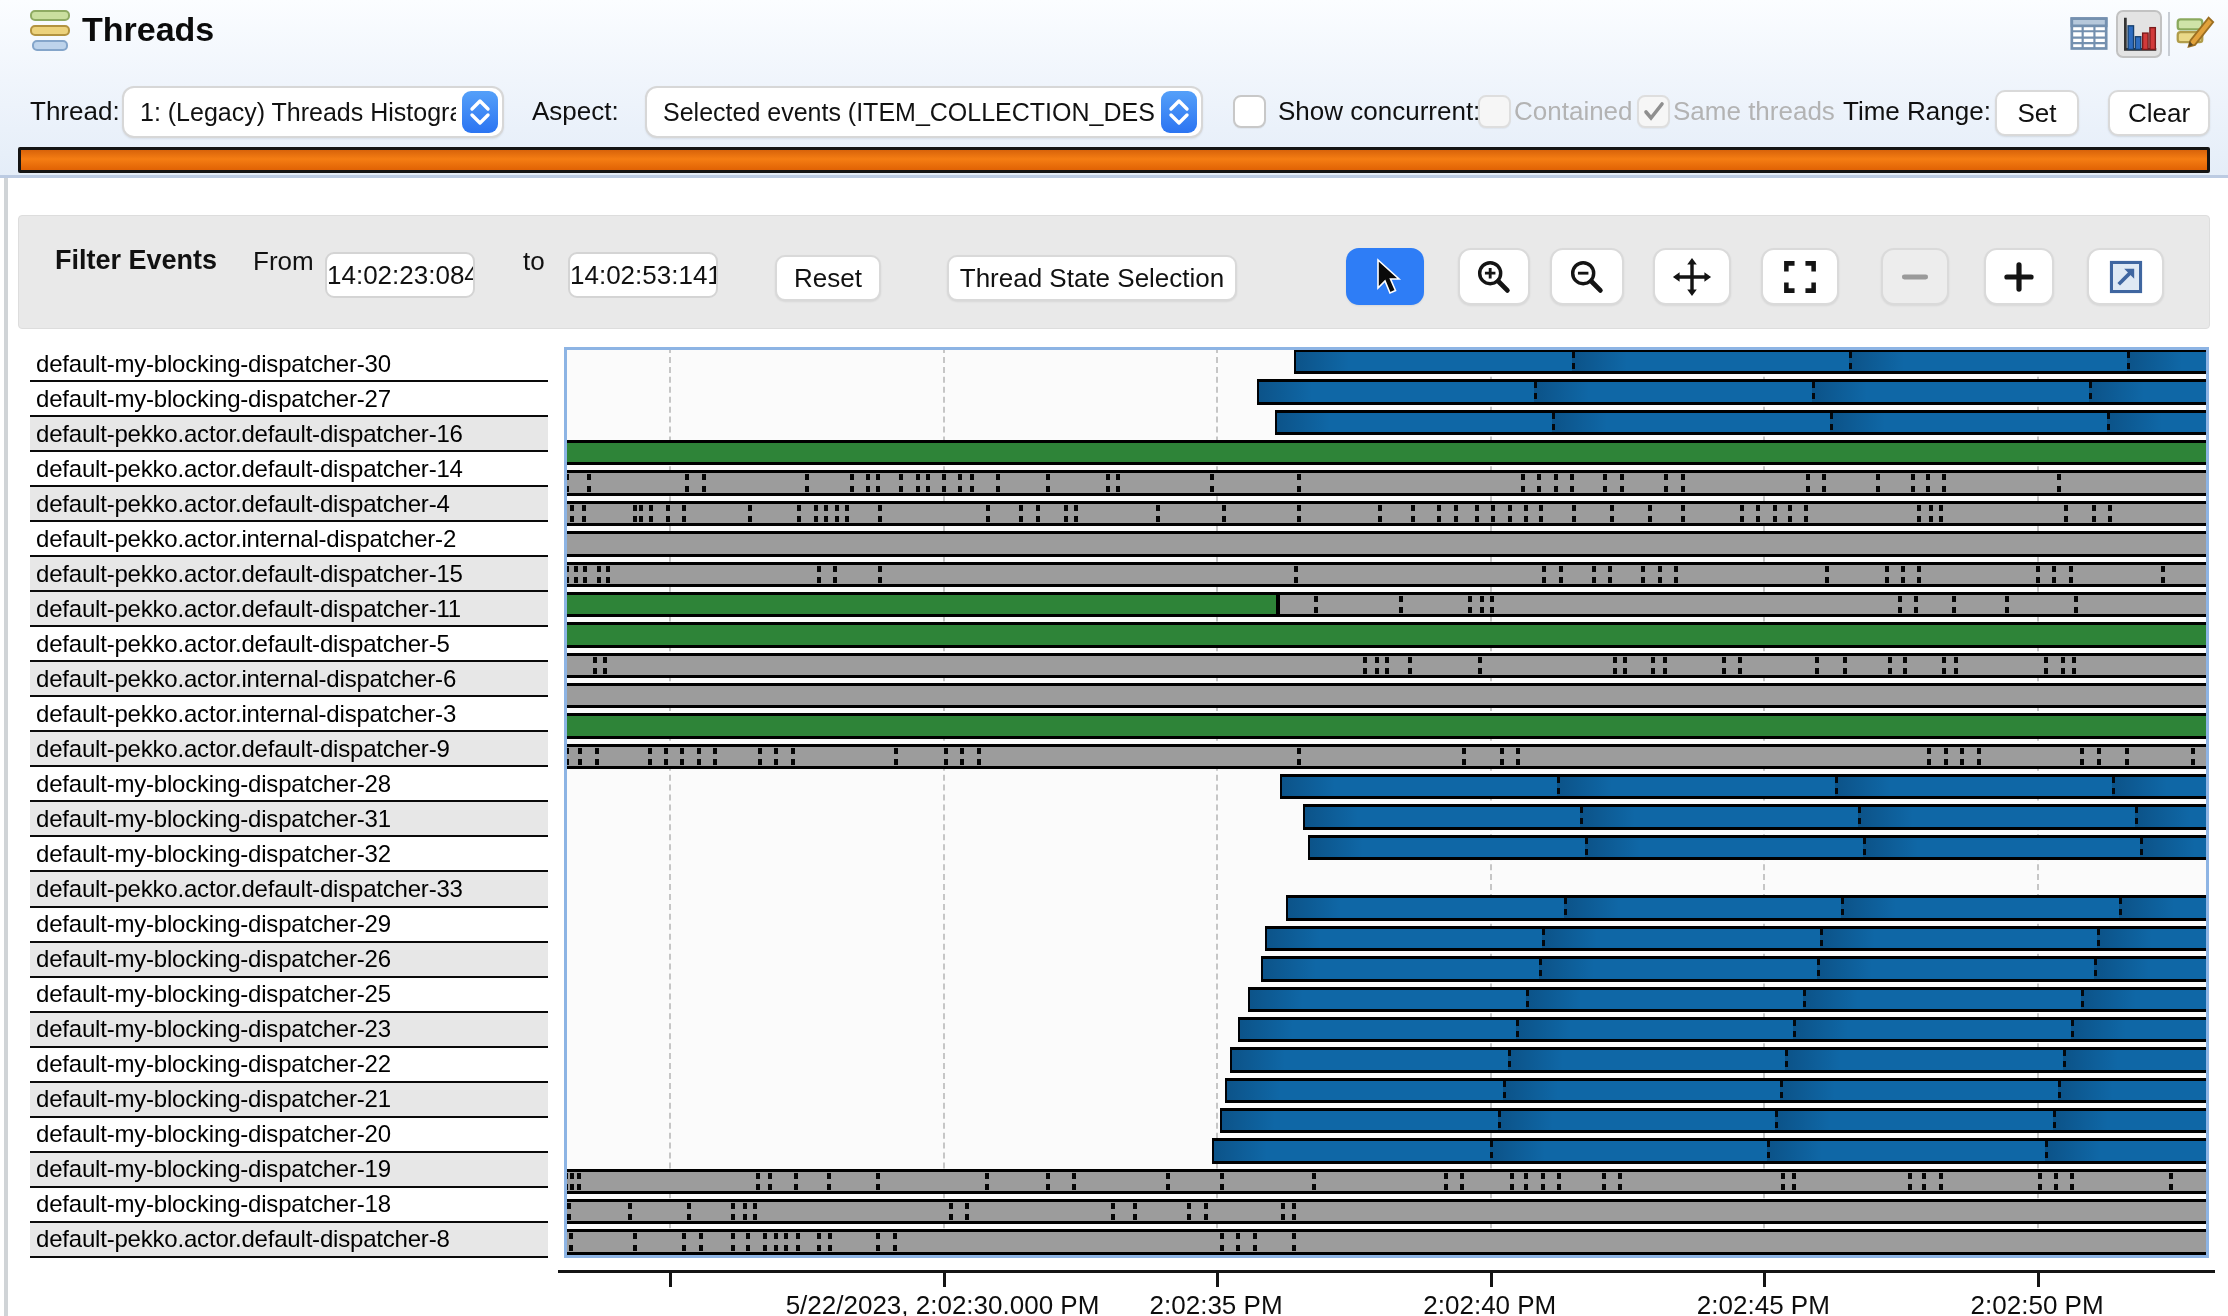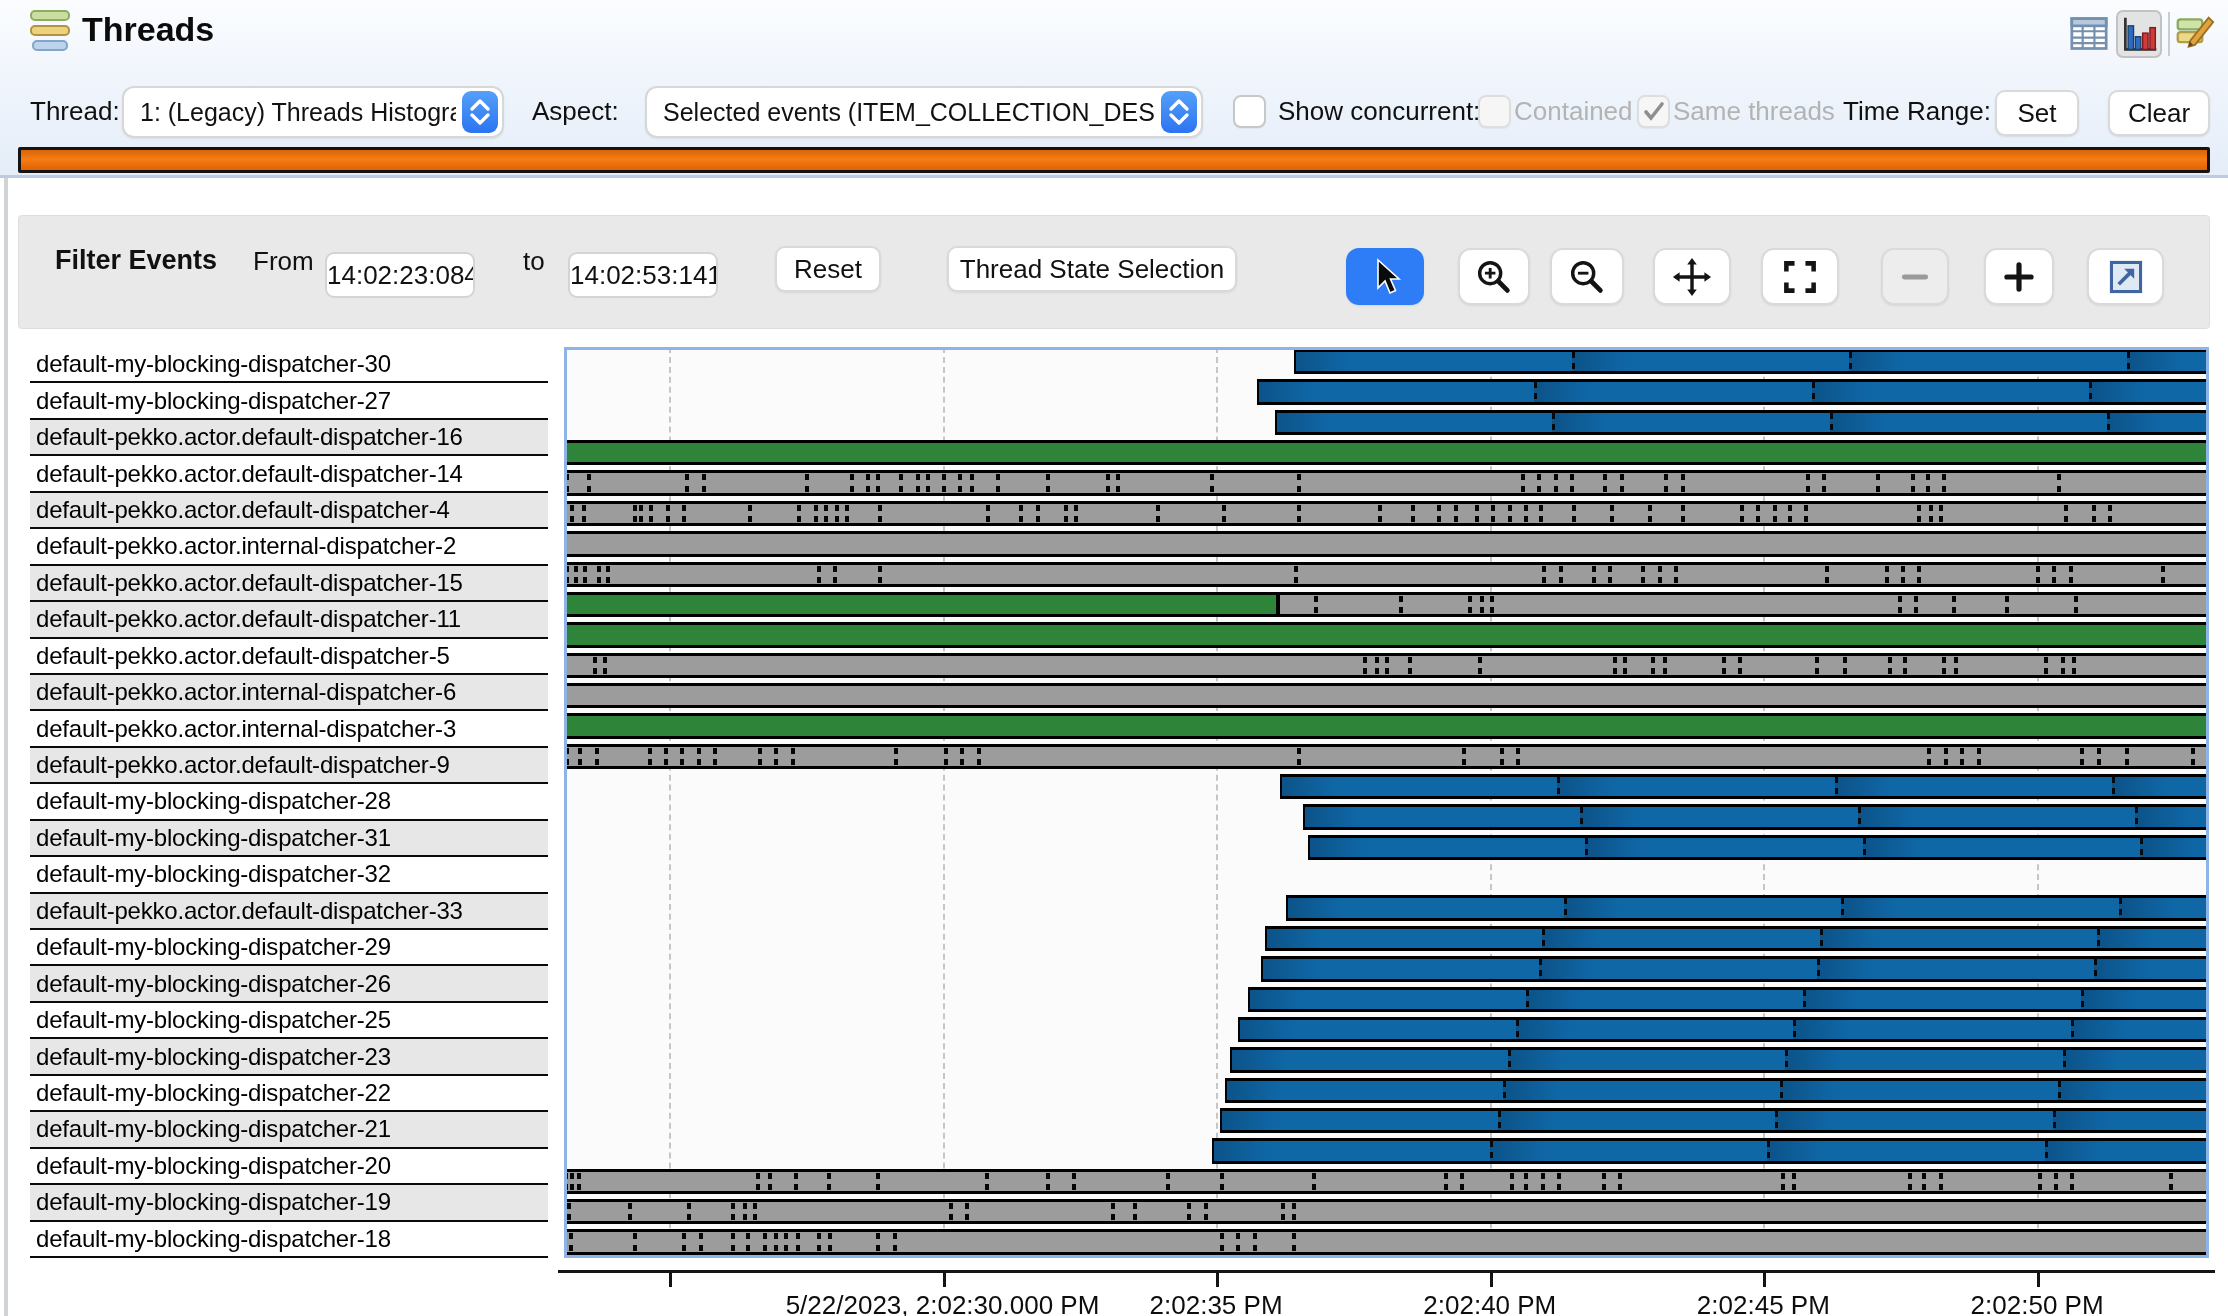--- a/index.html
+++ b/index.html
@@ -42,21 +42,21 @@
   .mac-btn{position:absolute;top:90px;height:46px;background:#fff;border:2px solid #d9d9d9;border-radius:10px;
     font-size:26px;font-family:"Liberation Sans",sans-serif;color:#111;box-shadow:0 1px 2px rgba(0,0,0,.10);}
   .range-bar{position:absolute;left:18px;top:147px;width:2192px;height:26px;border:3px solid #141414;border-radius:2px;
     box-sizing:border-box;background:linear-gradient(180deg,#d8630a 0%,#f57d13 45%,#e06204 100%);}
   
   .filter-bar{position:absolute;left:18px;top:215px;width:2192px;height:114px;background:#e9e9e9;
     border:1px solid #dddddd;border-radius:4px;box-sizing:border-box;}
   .fb-label{position:absolute;top:30px;font-size:27px;}
   .time-input{position:absolute;top:252px;height:46px;width:150px;background:#fff;border:2px solid #d4d4d4;border-radius:9px;
     box-sizing:border-box;text-align:center;font-size:26px;font-family:"Liberation Sans",sans-serif;color:#111;padding:0;}
-  .fbtn{position:absolute;top:246px;height:46px;background:#fff;border:2px solid #d9d9d9;border-radius:10px;
+  .fbtn{position:absolute;top:255px;height:46px;background:#fff;border:2px solid #d9d9d9;border-radius:10px;
     font-size:26px;font-family:"Liberation Sans",sans-serif;color:#111;box-shadow:0 1px 2px rgba(0,0,0,.08);}
   .toolbtn{position:absolute;top:248px;height:57px;background:#fff;border:2px solid #dadada;border-radius:13px;
     box-sizing:border-box;display:flex;align-items:center;justify-content:center;padding:0;box-shadow:0 1px 2px rgba(0,0,0,.08);}
   .toolbtn.selected{background:#2e7df6;border-color:#2e7df6;}
   .toolbtn.disabled{background:#ededed;}
   
   .thread-list{position:absolute;left:30px;top:347px;width:518px;height:911px;display:flex;flex-direction:column;}
   .list-row{flex:1;display:flex;align-items:center;border-bottom:2px solid #0a0a0a;box-sizing:border-box;
     background:#ffffff;overflow:hidden;}
   .list-row.alt{background:#e7e7e7;}
@@ -291,20 +291,23 @@
     </div>
     <div class="list-row">
       <span>default-my-blocking-dispatcher-20</span>
     </div>
     <div class="list-row alt">
       <span>default-my-blocking-dispatcher-19</span>
     </div>
     <div class="list-row">
       <span>default-my-blocking-dispatcher-18</span>
     </div>
+    <div class="list-row alt">
+      <span>default-pekko.actor.default-dispatcher-8</span>
+    </div>
   </div>
 
 <div class="chart">
   <div id="gridlines">
       <div class="gridline" style="left: 6.37%;"></div>
       <div class="gridline" style="left: 23.01%;"></div>
       <div class="gridline" style="left: 39.64%;"></div>
       <div class="gridline" style="left: 56.28%;"></div>
       <div class="gridline" style="left: 72.91%;"></div>
       <div class="gridline" style="left: 89.55%;"></div>

